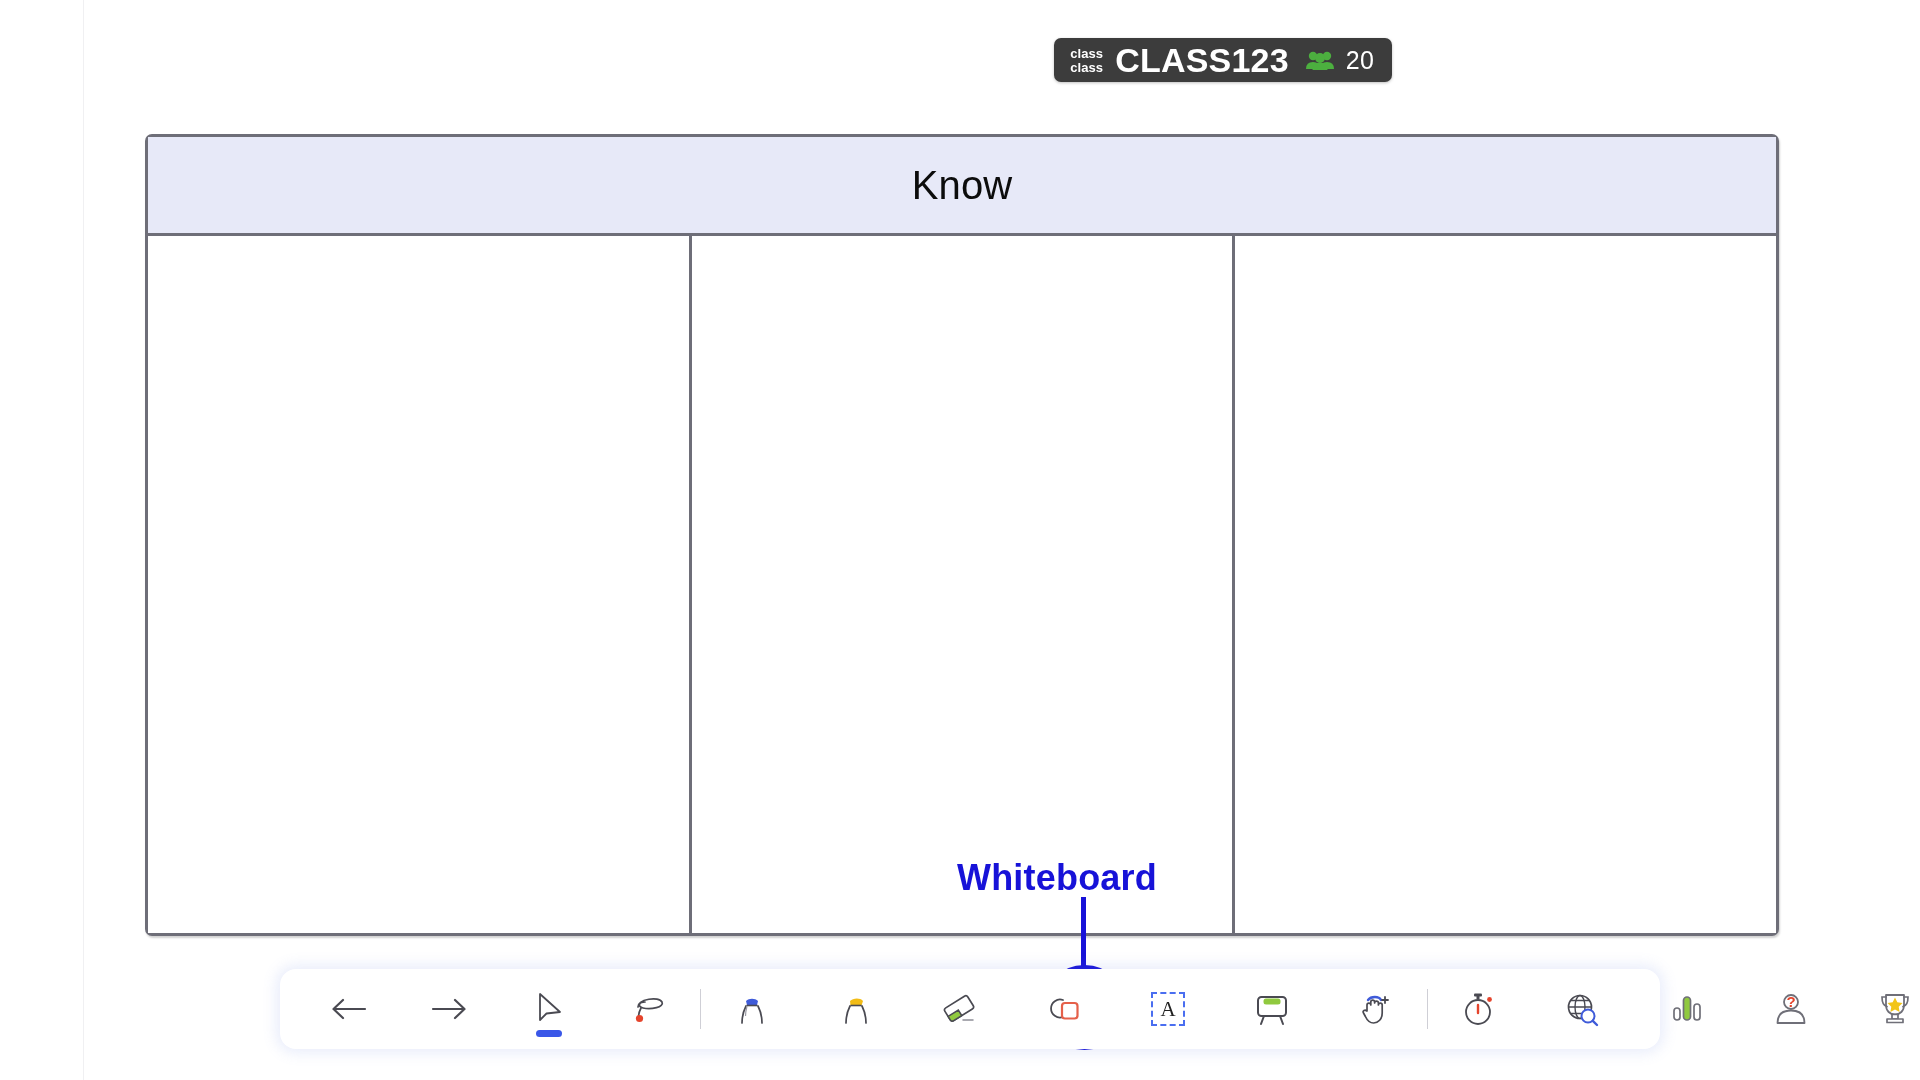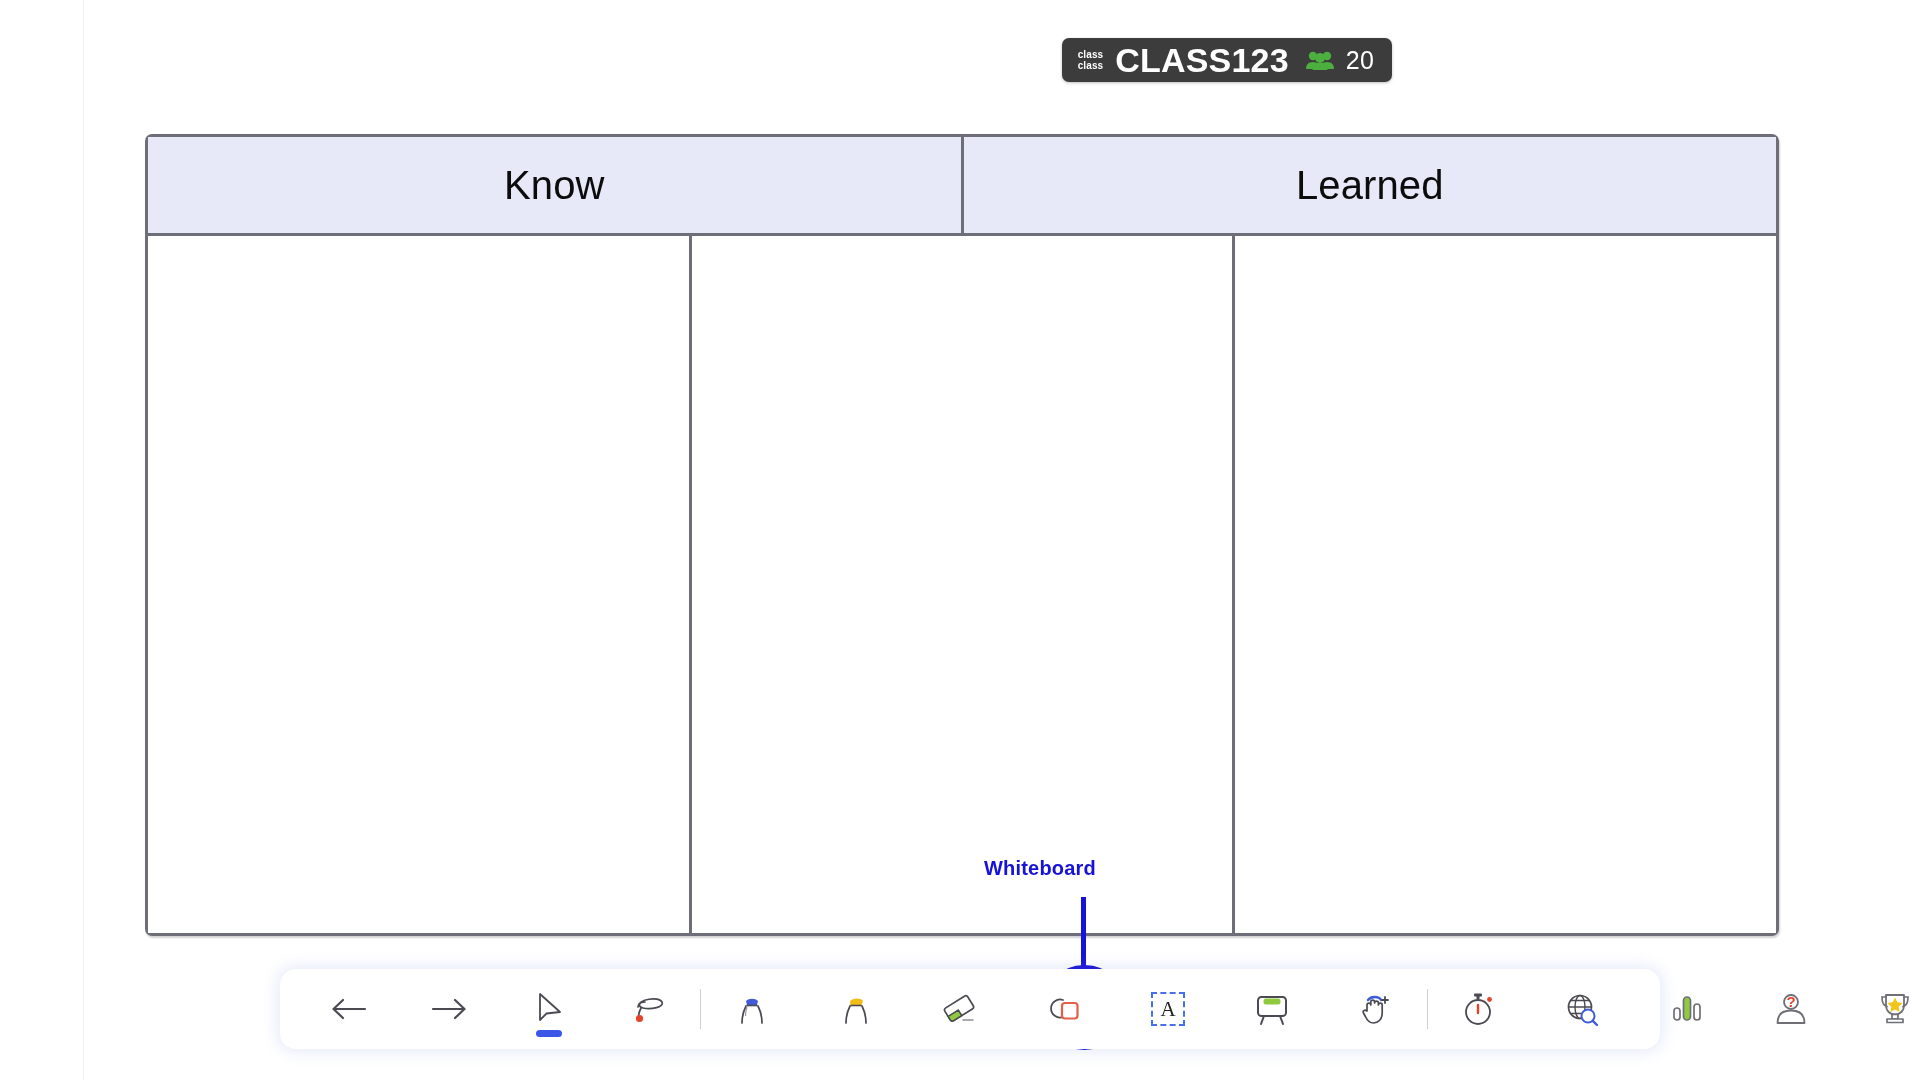--- a/index.html
+++ b/index.html
@@ -38,21 +38,21 @@
     border-radius: 7px;
     padding: 0 18px 0 16px;
     box-shadow: 0 1px 3px rgba(0,0,0,.25);
   }
   .badge-kicker {
     display: flex;
     flex-direction: column;
     justify-content: center;
     line-height: 1.02;
     color: #ffffff;
-    font-size: 10px;
+    font-size: 13px;
     font-weight: bold;
     letter-spacing: .1px;
     margin-right: 1px;
     margin-top: 1px;
   }
   .badge-code {
     color: #ffffff;
     font-size: 34px;
     font-weight: bold;
     letter-spacing: .2px;
@@ -108,23 +108,23 @@
   .kwl-title {
     font-size: 40px;
     color: #0c0c0c;
     font-weight: normal;
     letter-spacing: .1px;
   }
 
   
   .anno-label {
     position: absolute;
-    left: 984px;
+    left: 957px;
     top: 857px;
-    font-size: 20px;
+    font-size: 36px;
     font-weight: bold;
     color: #1712d8;
     letter-spacing: .2px;
     white-space: nowrap;
   }
   .anno-line {
     position: absolute;
     left: 1081px;
     top: 897px;
     width: 5px;
@@ -222,23 +222,20 @@
       <path d="M7.5 21 Q7.5 13.5 15 13.5 Q22.5 13.5 22.5 21 Z" fill="#4caf3f"></path>
     </svg>
   </span>
   <div class="badge-count">20</div>
 </div>
 
 <div class="kwl">
   <div class="kwl-head">
     <div class="kwl-col">
       <span class="kwl-title">Know</span>
-    </div>
-    <div class="kwl-col">
-      <span class="kwl-title">Learned</span>
     </div>
   </div>
   <div class="kwl-body">
     <div class="kwl-col">
       <span></span>
     </div>
     <div class="kwl-col">
       <span></span>
     </div>
     <div class="kwl-col">

